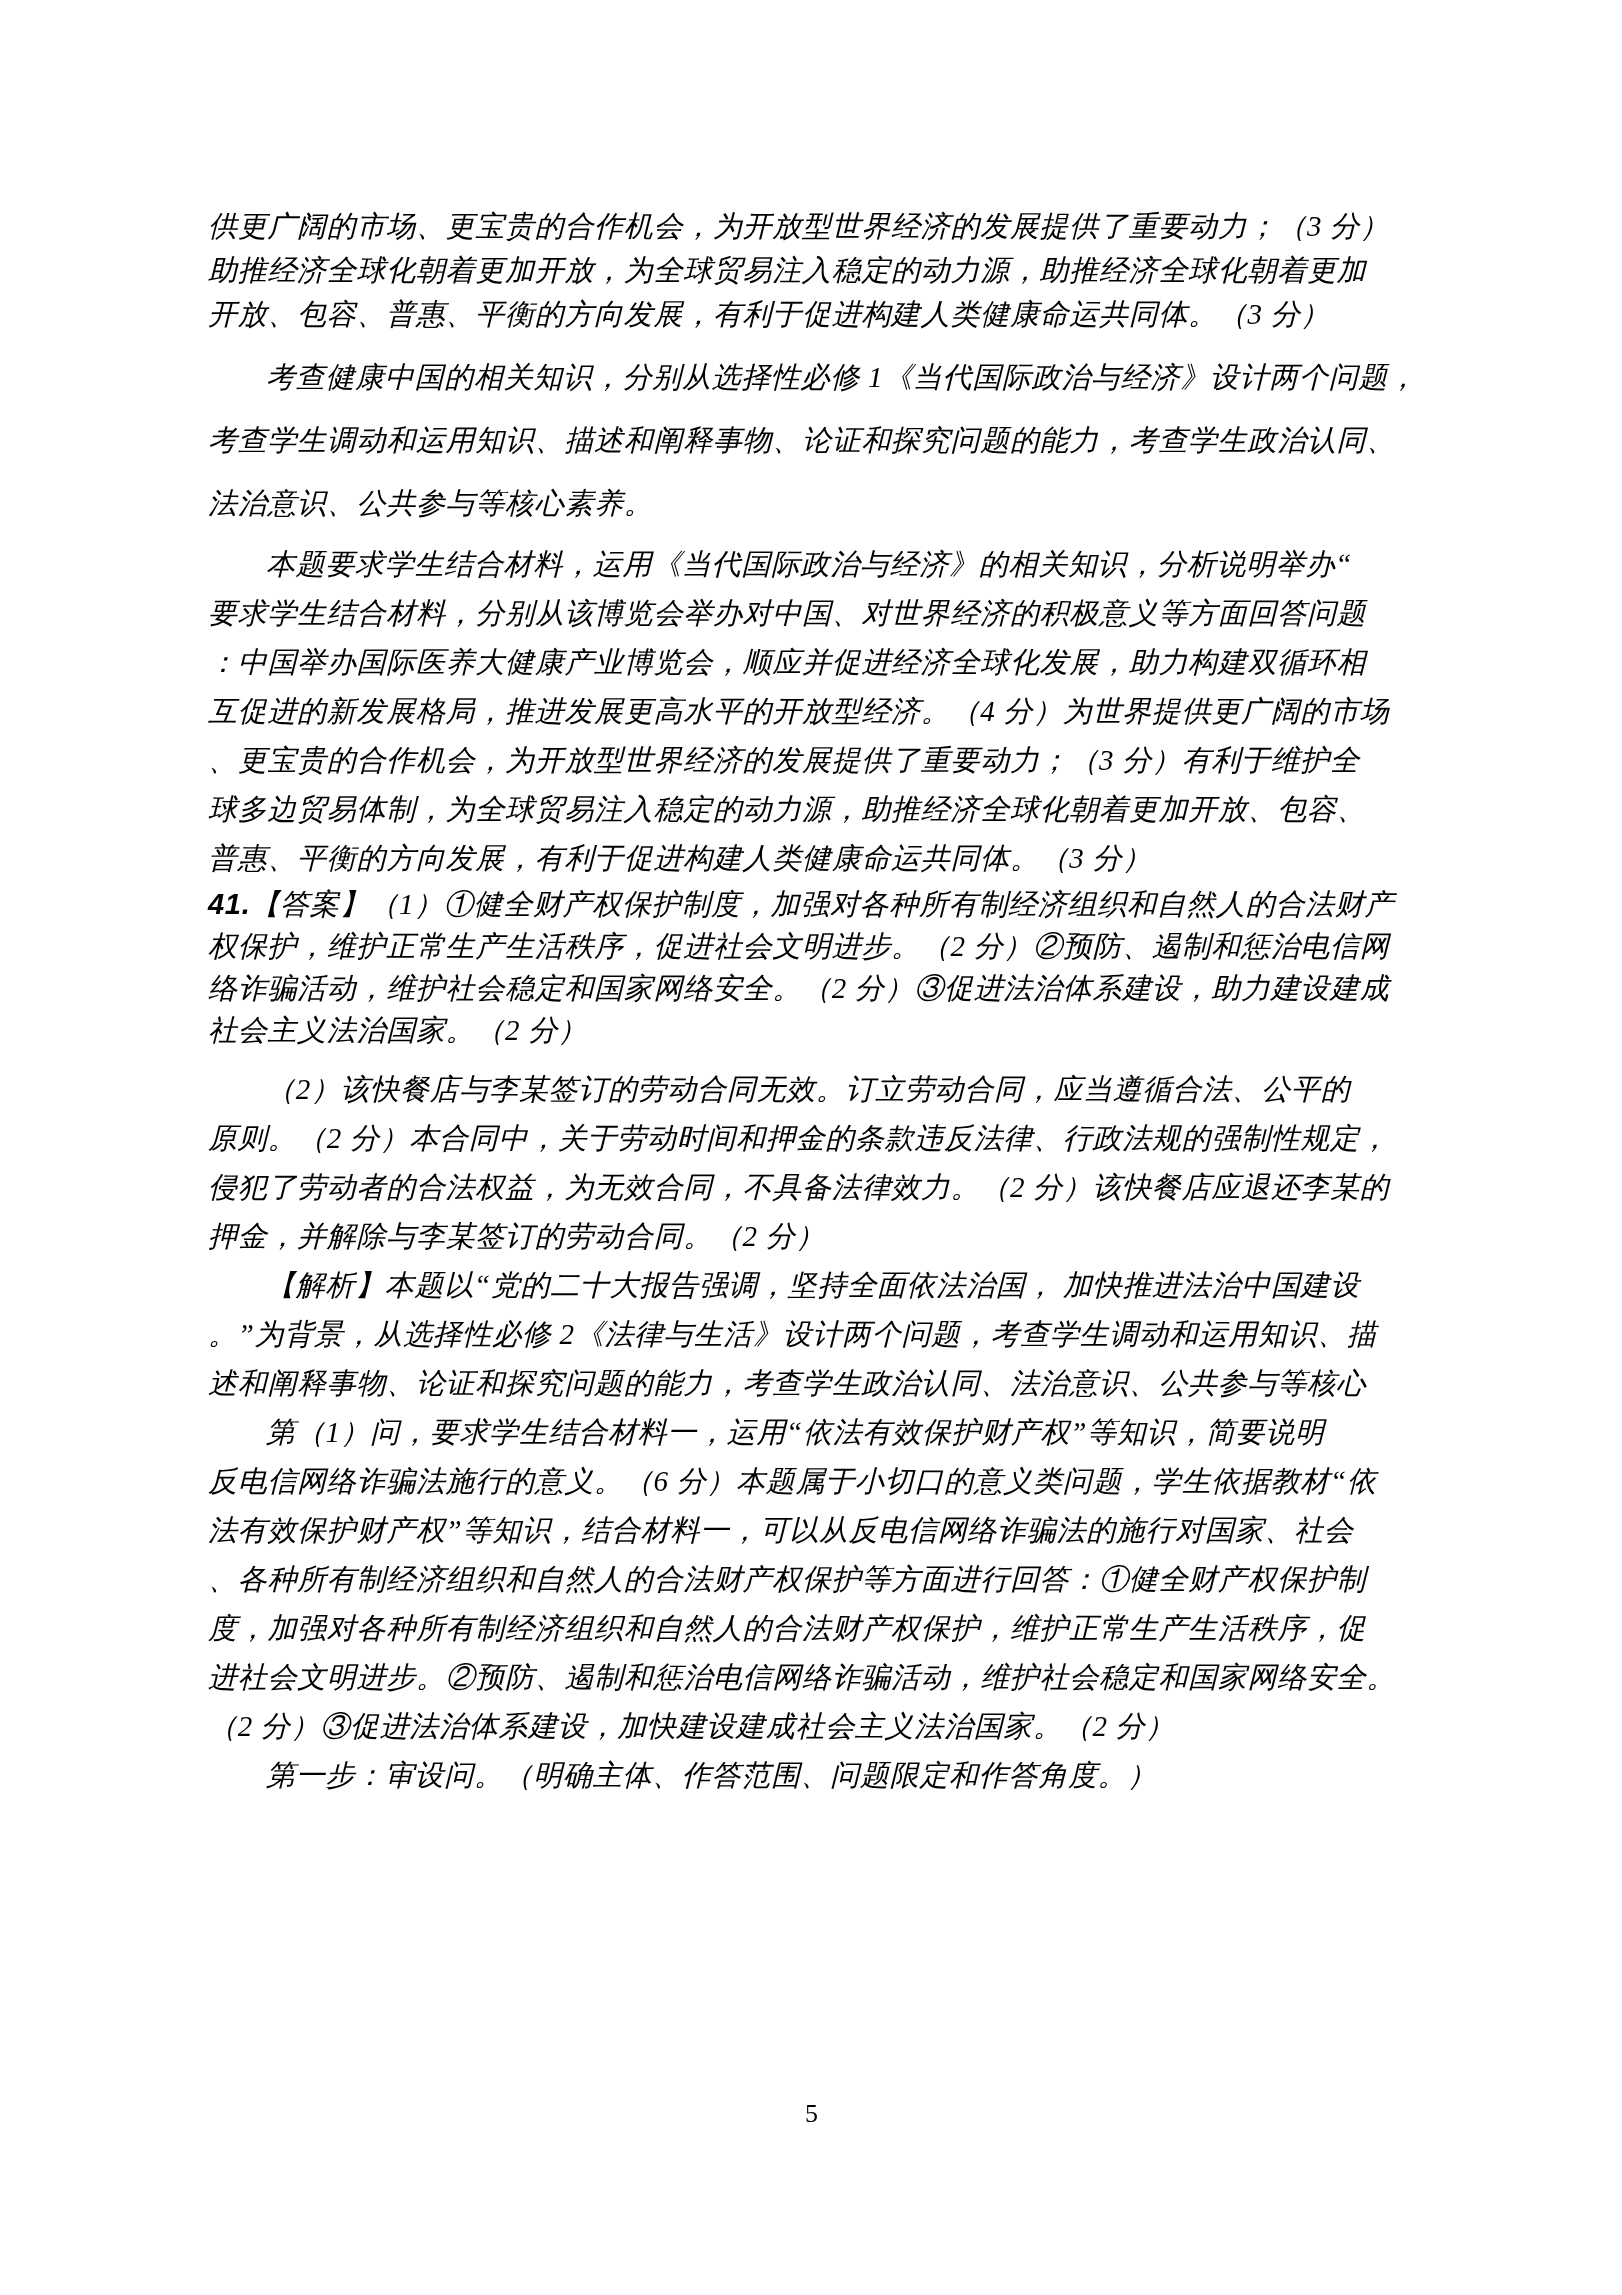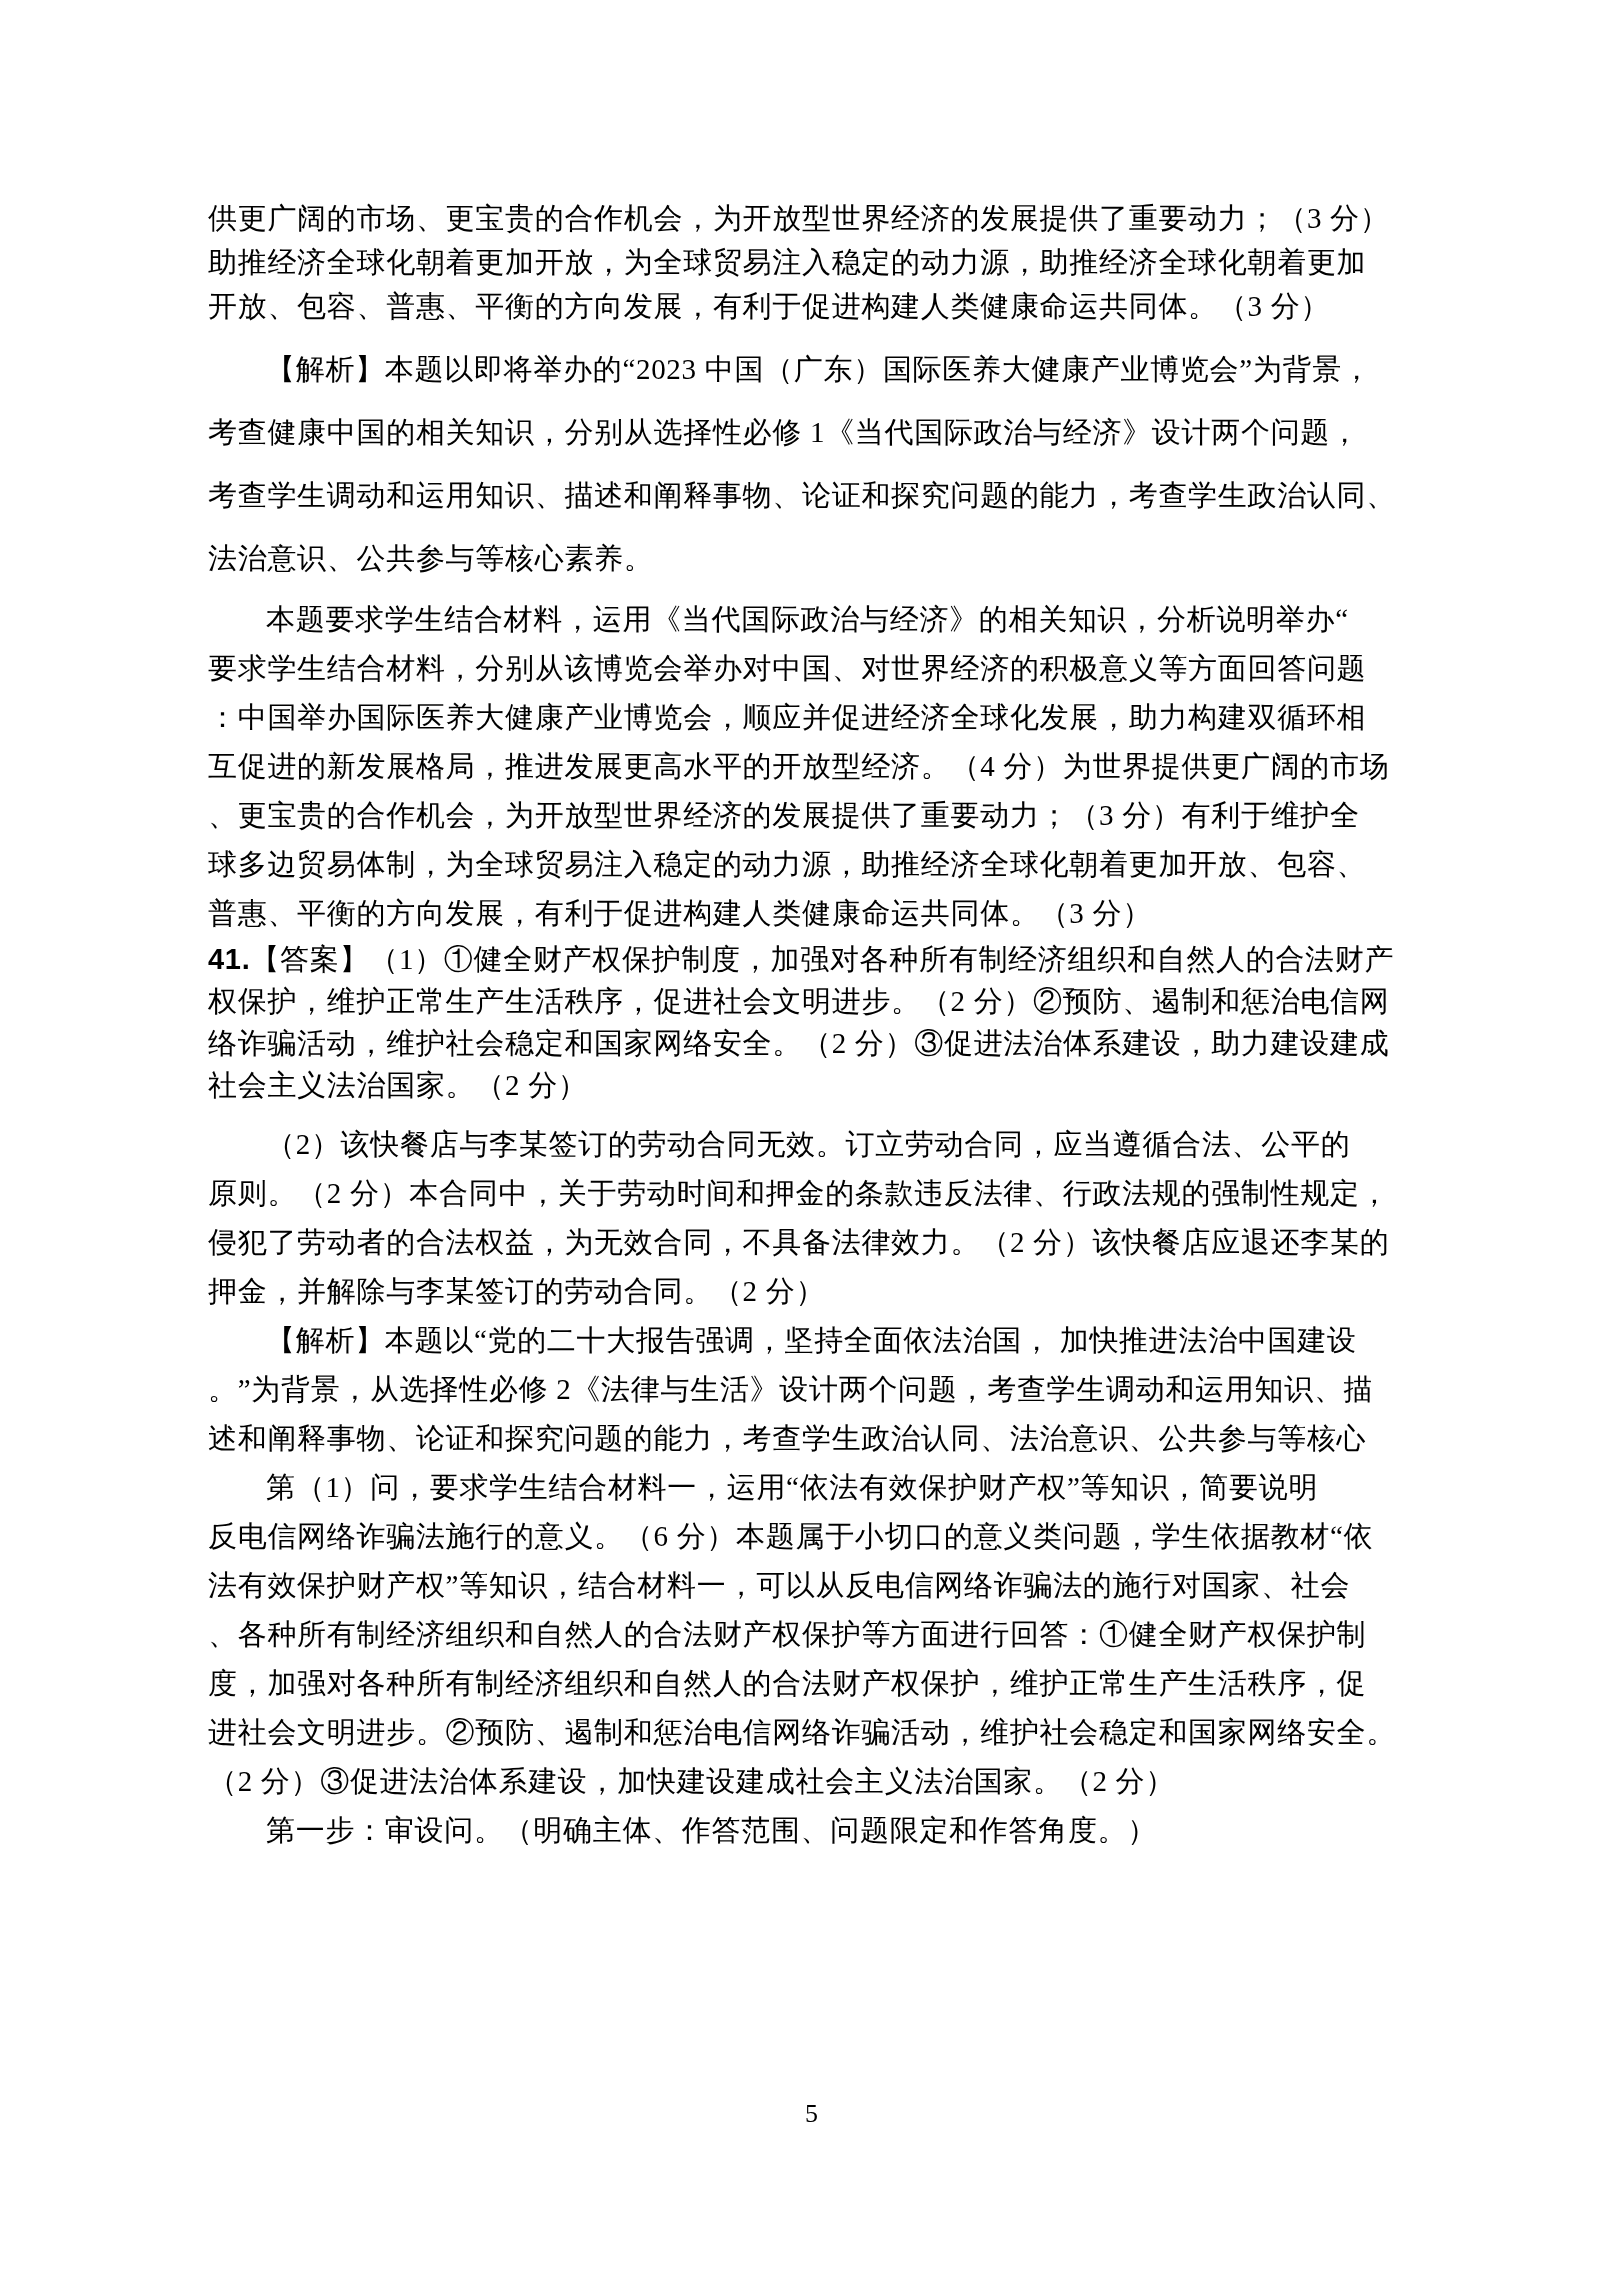--- a/index.html
+++ b/index.html
@@ -12,23 +12,24 @@
     width: 1623px;
     height: 2295px;
     background: #ffffff;
     color: #000000;
     font-family: "Liberation Serif", "DejaVu Serif", serif;
     overflow: hidden;
   }
   .content {
     position: absolute;
     left: 208px;
-    top: 196px;
+    top: 204px;
     width: 1217px;
     font-size: 29px;
+    font-style: italic;
   }
   .para { margin: 0; padding: 0; }
   .line {
     white-space: nowrap;
     letter-spacing: 0.7px;
   }
   .lh67 .line { line-height: 44px; }
   .lh97 .line { line-height: 63px; }
   .lh75 .line { line-height: 49px; }
   .lh64 .line { line-height: 42px; }
@@ -57,21 +58,20 @@
 <div class="page">
   <div class="content">
 
     <div class="para lh67">
       <div class="line">供更广阔的市场、更宝贵的合作机会，为开放型世界经济的发展提供了重要动力；（3 分）</div>
       <div class="line">助推经济全球化朝着更加开放，为全球贸易注入稳定的动力源，助推经济全球化朝着更加</div>
       <div class="line">开放、包容、普惠、平衡的方向发展，有利于促进构建人类健康命运共同体。（3 分）</div>
     </div>
 
     <div class="para lh97 indent m-p2">
-      <div class="line">【解析】本题以即将举办的“2023 中国（广东）国际医养大健康产业博览会”为背景，</div>
       <div class="line">考查健康中国的相关知识，分别从选择性必修 1《当代国际政治与经济》设计两个问题，</div>
       <div class="line">考查学生调动和运用知识、描述和阐释事物、论证和探究问题的能力，考查学生政治认同、</div>
       <div class="line">法治意识、公共参与等核心素养。</div>
     </div>
 
     <div class="para lh75 indent m-p3">
       <div class="line">本题要求学生结合材料，运用《当代国际政治与经济》的相关知识，分析说明举办“</div>
       <div class="line">要求学生结合材料，分别从该博览会举办对中国、对世界经济的积极意义等方面回答问题</div>
       <div class="line">：中国举办国际医养大健康产业博览会，顺应并促进经济全球化发展，助力构建双循环相</div>
       <div class="line">互促进的新发展格局，推进发展更高水平的开放型经济。（4 分）为世界提供更广阔的市场</div>

